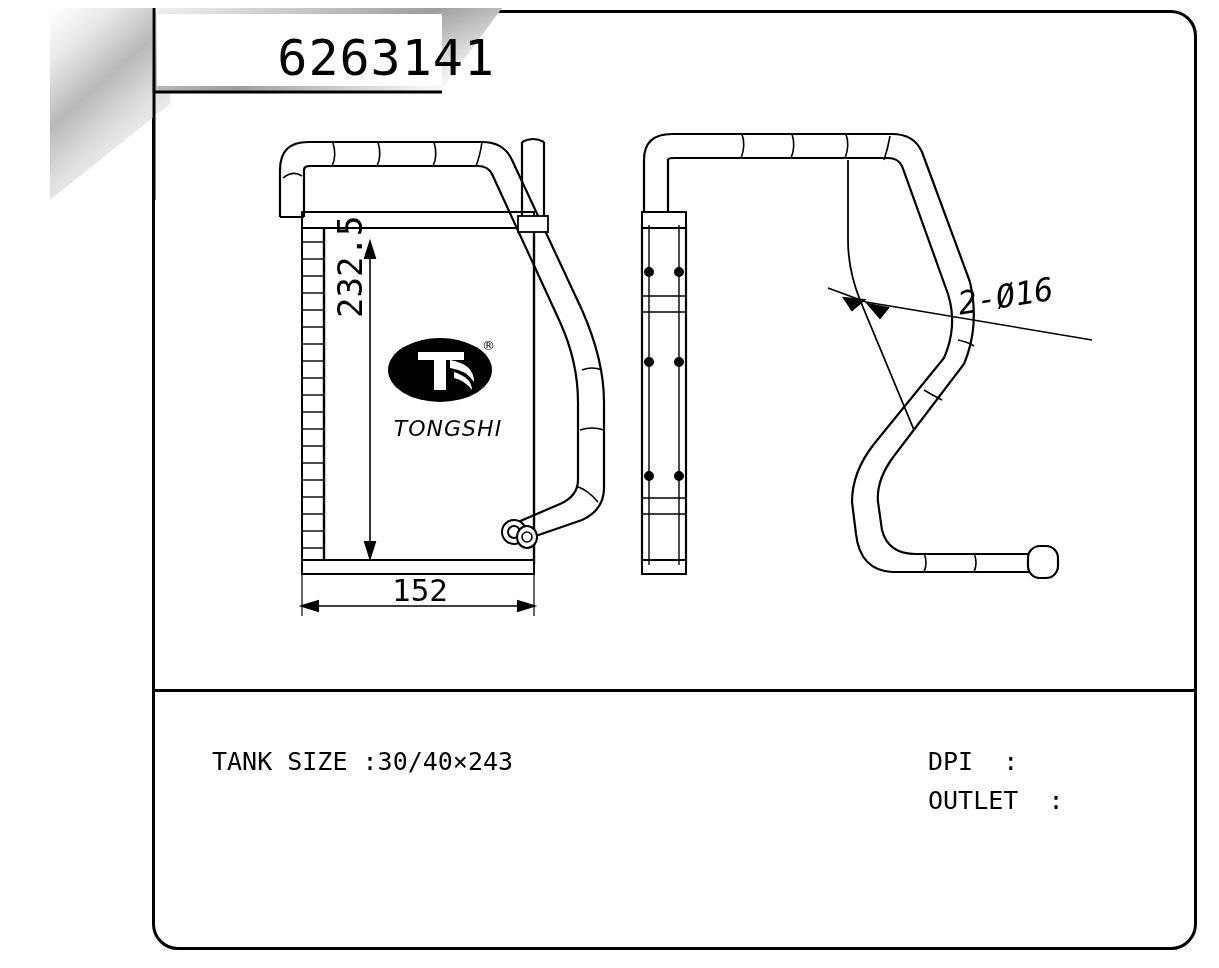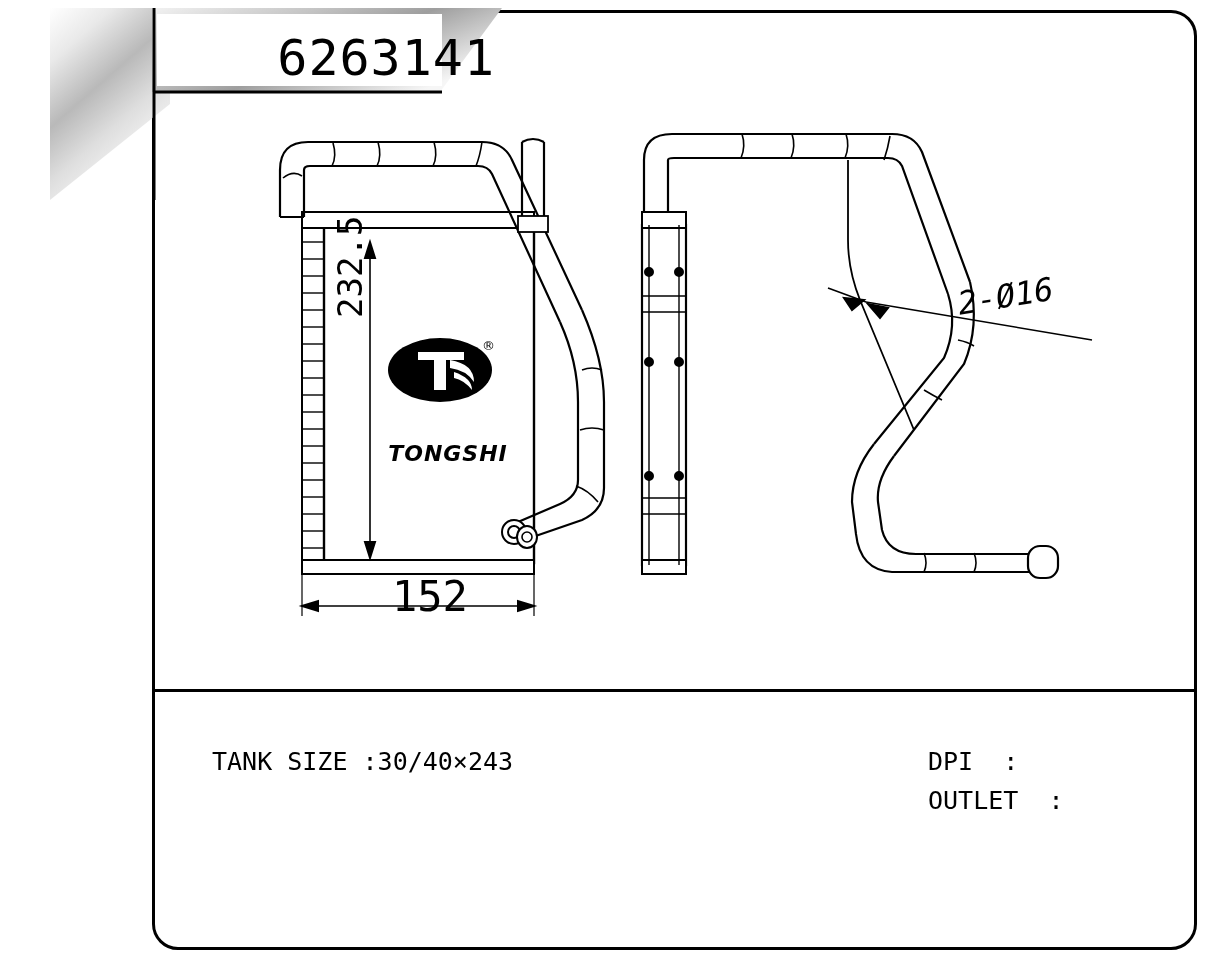--- a/index.html
+++ b/index.html
@@ -116,26 +116,25 @@
     width: 140px;
     height: 120px;
   }
   .logo-text {
     position: absolute;
     left: 0;
     top: 86px;
     width: 140px;
     text-align: center;
     font-family: "DejaVu Sans", sans-serif;
-    font-weight: bold;
+    font-weight: normal;
     font-style: italic;
     font-size: 22px;
     letter-spacing: 1px;
     color: #000;
-    margin-top: 25px;
   }
   .logo-r {
     position: absolute;
     left: 104px;
     top: 8px;
     font-size: 13px;
     font-family: "DejaVu Sans", sans-serif;
     color: #000;
   }
 
@@ -148,21 +147,21 @@
   .dim-vertical {
     left: 330px;
     top: 318px;
     font-size: 34px;
     transform: rotate(-90deg);
     transform-origin: left top;
   }
   .dim-horizontal {
     left: 392px;
     top: 572px;
-    font-size: 42px;
+    font-size: 31px;
   }
   .dim-hole {
     left: 955px;
     top: 285px;
     font-size: 32px;
     font-style: italic;
     transform: rotate(-9deg);
     transform-origin: left top;
   }
 </style>

